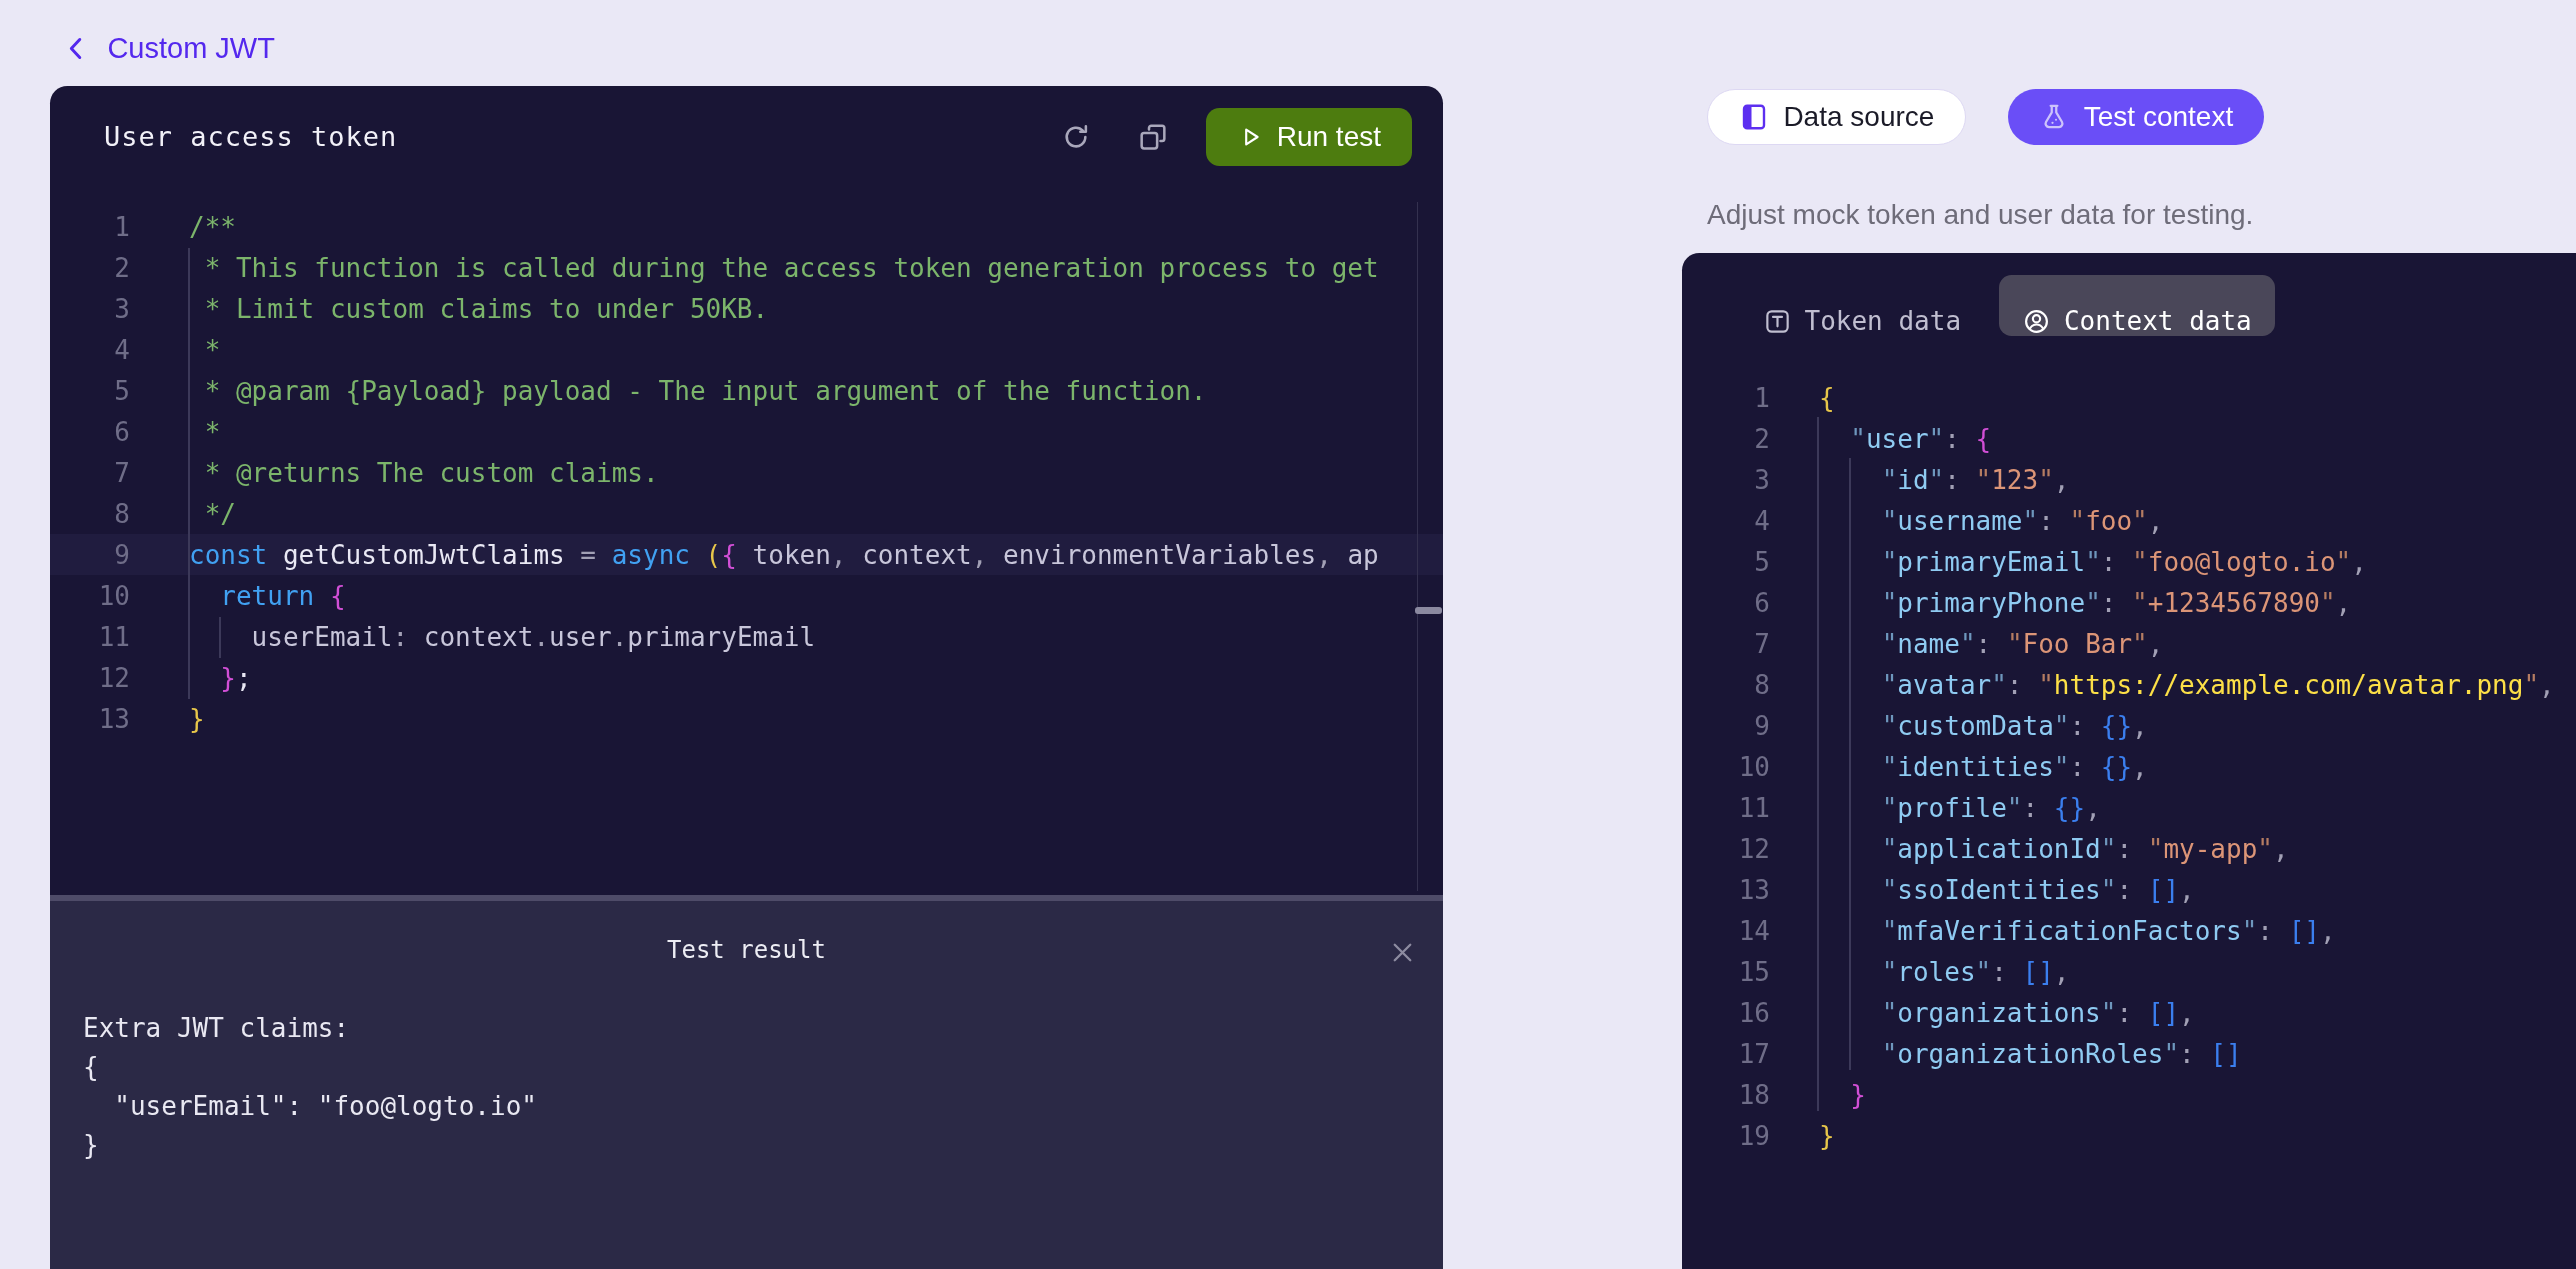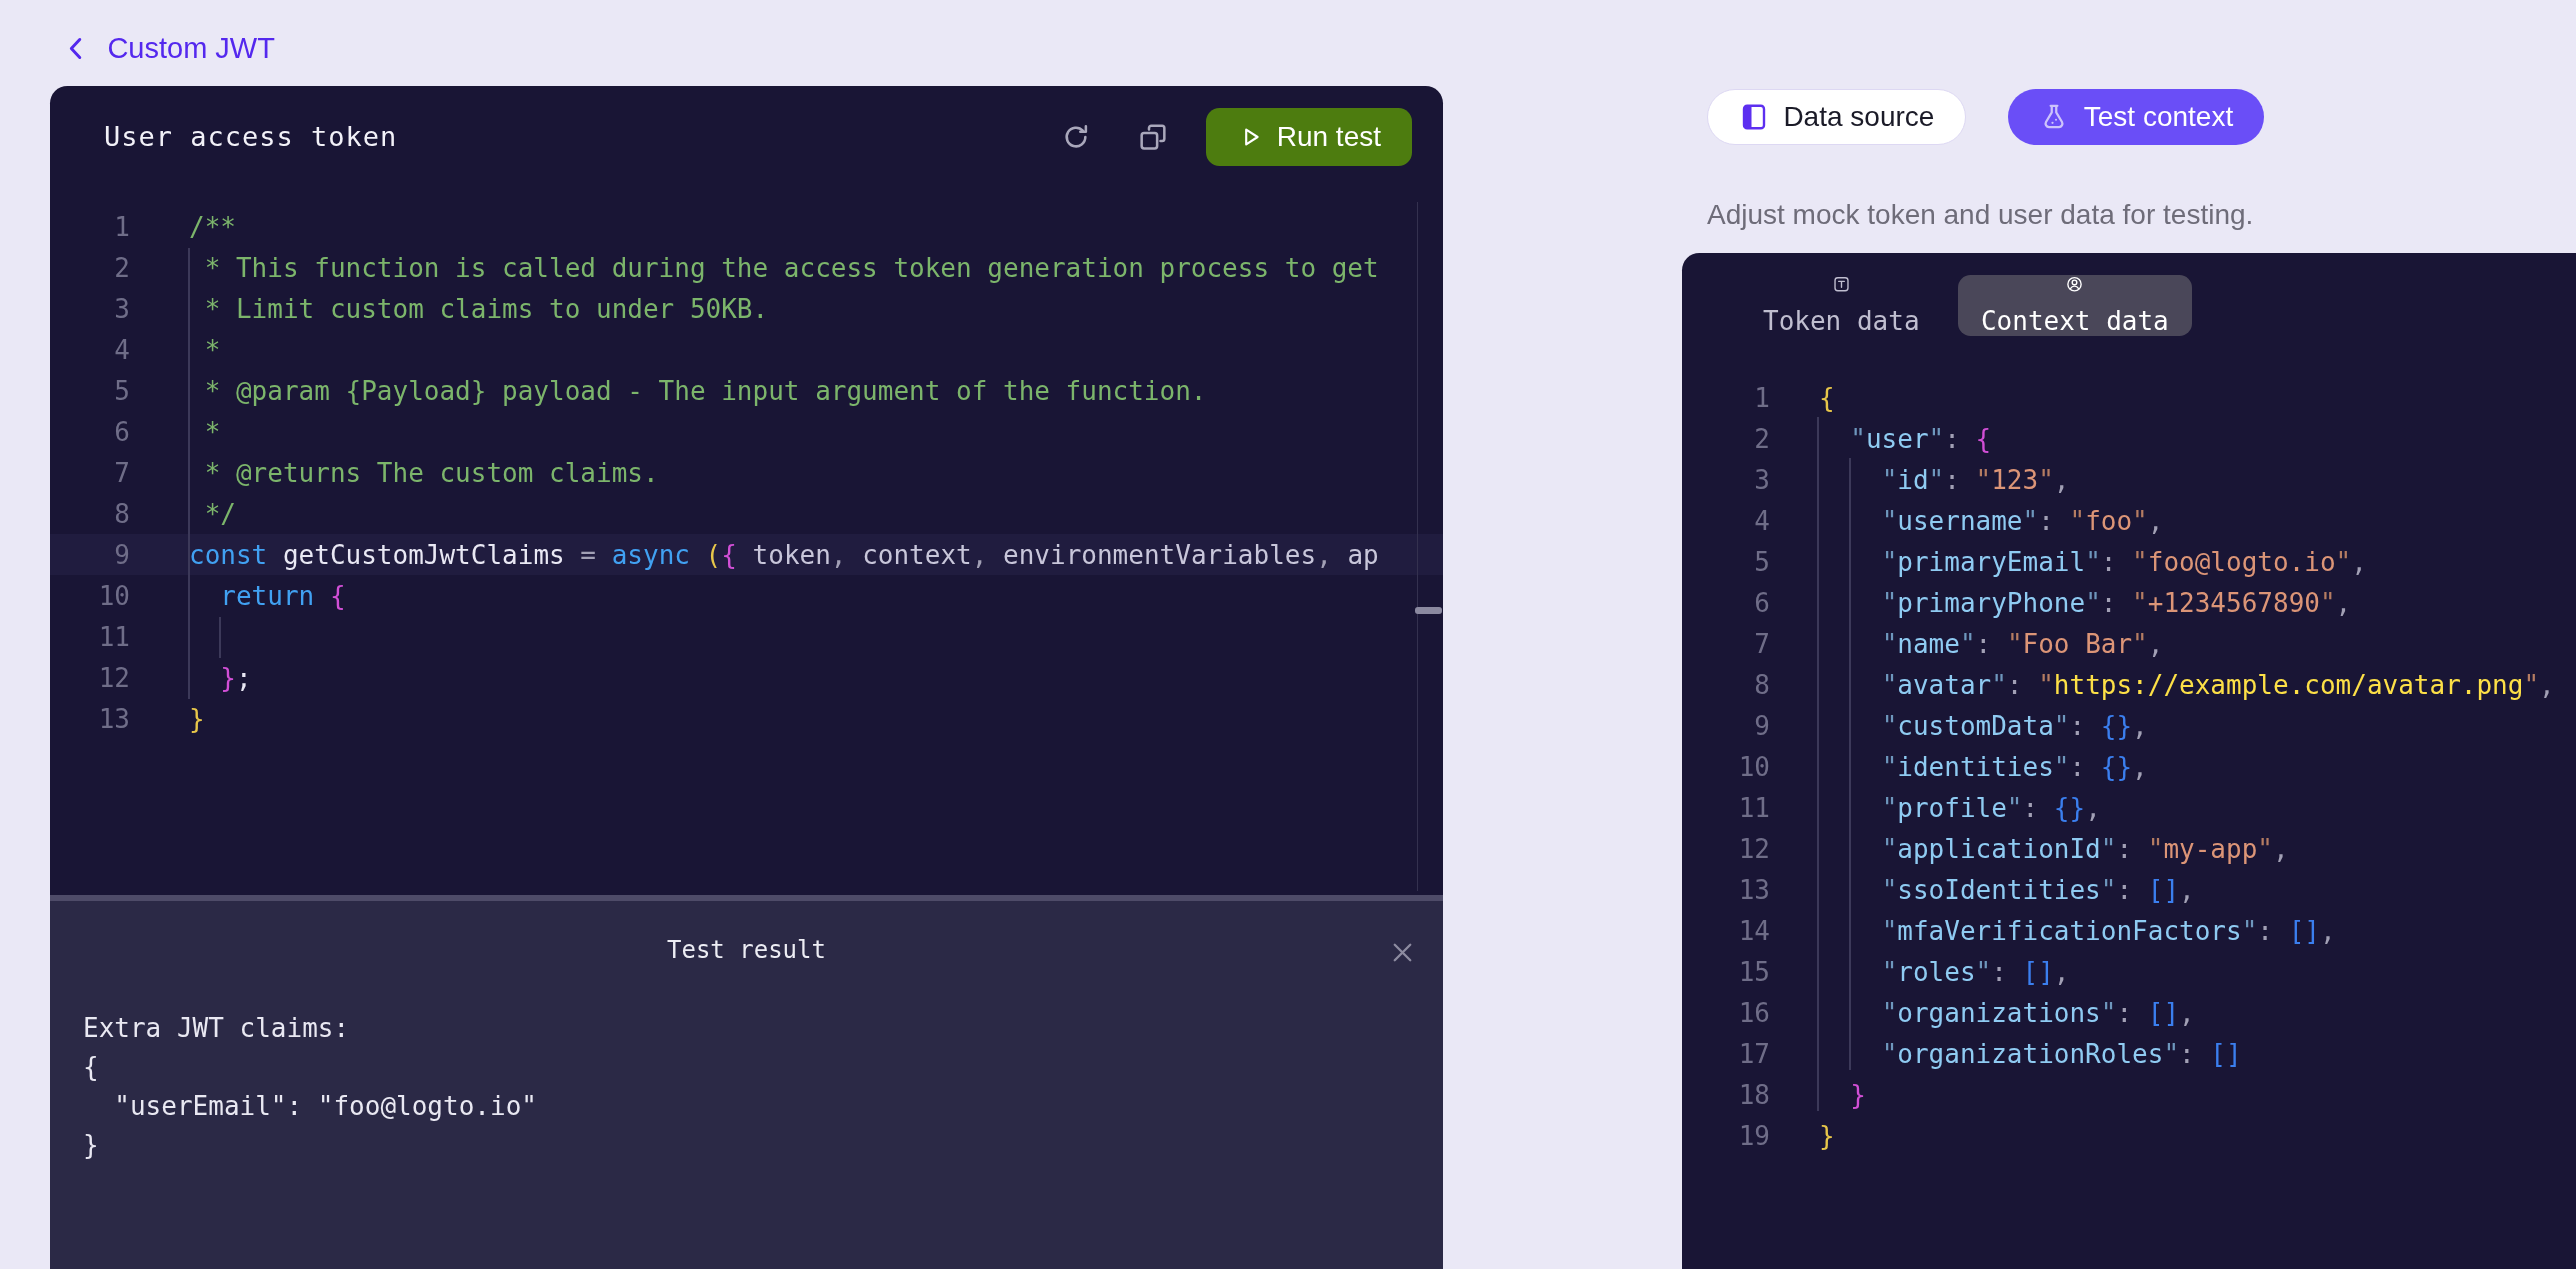--- a/index.html
+++ b/index.html
@@ -116,24 +116,24 @@
   .context-card {
     margin-top:22px; width:1084px; height:1016px;
     background:#191535; border-radius:17.3px 17.3px 0 0;
     display:flex; flex-direction:column; overflow:hidden;
   }
   .context-header {
     height:104px; flex:none; display:flex; align-items:center;
     padding:0 27px 0 58px;
   }
   .tab {
-    display:flex; align-items:center; gap:12.5px;
+    display:flex; align-items:flex-end; gap:12.5px;
     font-family:"DejaVu Sans Mono", monospace; font-size:26px;
     height:61px; padding:0 23px; border-radius:12.5px;
-    color:#C0BED0; cursor:pointer; background:none; border:none;flex-direction:column;
+    color:#C0BED0; cursor:pointer; background:none; border:none;
   }
   .tab svg { width:29px; height:29px; display:block; }
   .tab.active { background:#4A4759; color:#FFFFFF; }
   .tab + .tab { margin-left:15.4px; }
   .context-header .icon-btn { margin-left:36px; }
 
   .json-area { position:relative; flex:1; padding-top:20px; overflow:hidden; }
   .json-area .code-line { height:41px; }
   .json-area .ln { width:88px; }
   .json-area .lc { padding-left:49px; width:903px; }
@@ -215,20 +215,21 @@
           <div class="code-line hl">
             <span class="ln">9</span>
             <span class="lc"><span class="tk-k">const</span><span class="tk-w"> getCustomJwtClaims </span><span class="tk-pun">= </span><span class="tk-k">async</span><span class="tk-w"> </span><span class="tk-y">(</span><span class="tk-m">{</span><span class="tk-p"> token</span><span class="tk-pun">,</span><span class="tk-p"> context</span><span class="tk-pun">,</span><span class="tk-p"> environmentVariables</span><span class="tk-pun">,</span><span class="tk-p"> api</span></span>
           </div>
           <div class="code-line">
             <span class="ln">10</span>
             <span class="lc"><span class="tk-w">  </span><span class="tk-k">return</span><span class="tk-w"> </span><span class="tk-m">{</span></span>
           </div>
           <div class="code-line">
             <span class="ln">11</span>
+            <span class="lc"><span class="tk-p">    userEmail</span><span class="tk-pun">: </span><span class="tk-p">context</span><span class="tk-pun">.</span><span class="tk-p">user</span><span class="tk-pun">.</span><span class="tk-p">primaryEmail</span></span>
           </div>
           <div class="code-line">
             <span class="ln">12</span>
             <span class="lc"><span class="tk-w">  </span><span class="tk-m">}</span><span class="tk-w">;</span></span>
           </div>
           <div class="code-line">
             <span class="ln">13</span>
             <span class="lc"><span class="tk-y">}</span></span>
           </div>
         </div>

